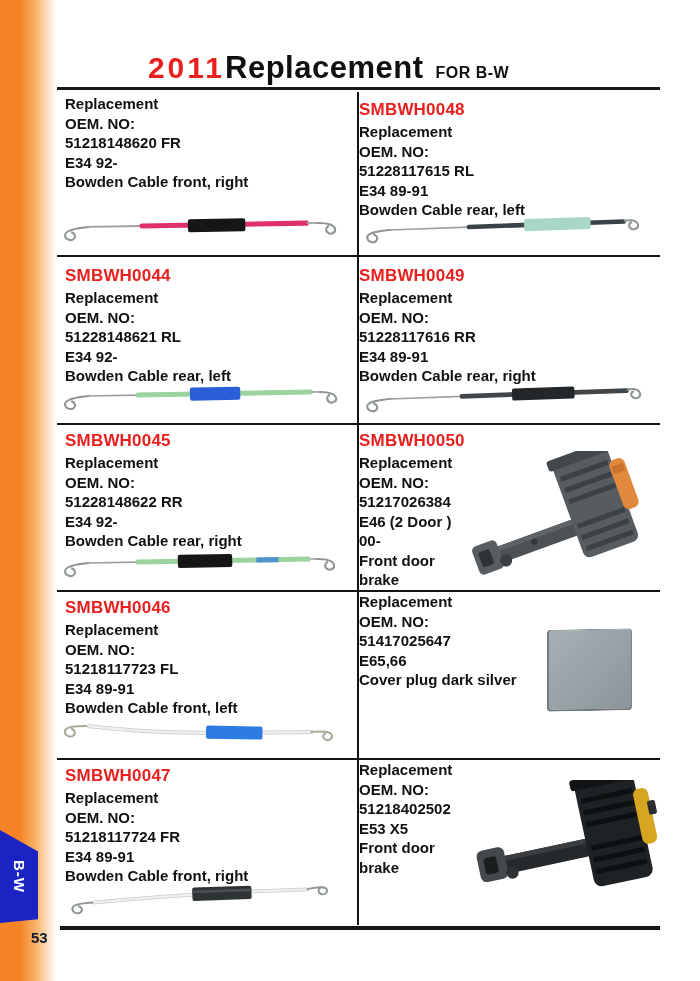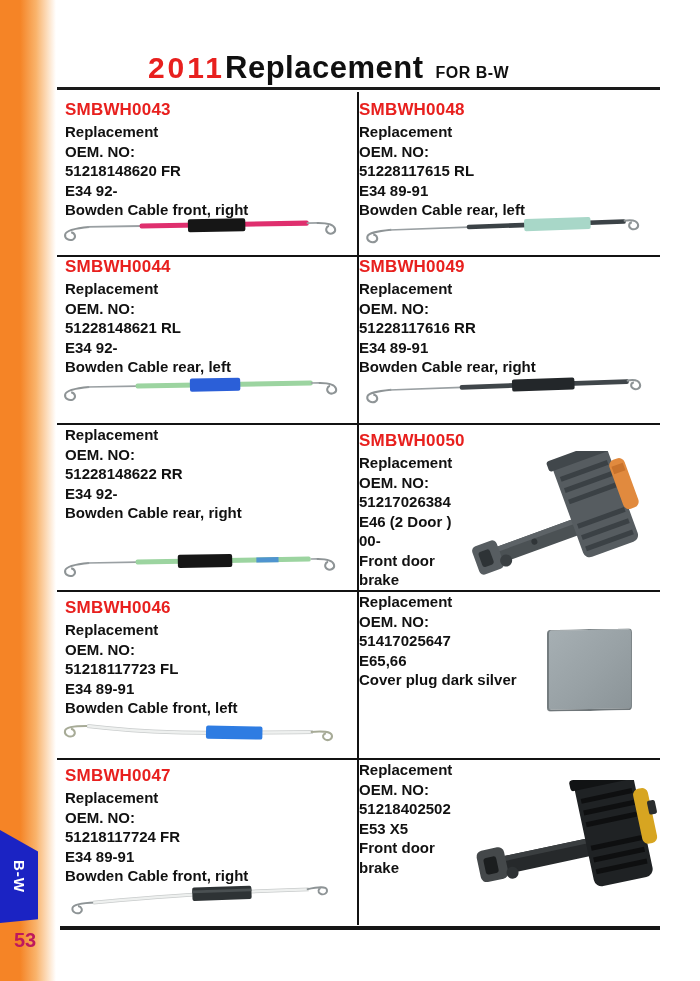--- a/index.html
+++ b/index.html
@@ -16,39 +16,39 @@
     position:absolute;left:0;top:830px;width:38px;height:93px;
     background:#1b23c3;
     clip-path:polygon(0 0,100% 23%,100% 96%,0 100%);
   }
   .side-tab span{
     position:absolute;left:-6px;top:38px;width:50px;text-align:center;
     color:#ffffff;font-weight:bold;font-size:15px;letter-spacing:1px;
     transform:rotate(90deg);
   }
   .page-number{
-    position:absolute;left:14px;top:929px;font-weight:bold;font-size:20px;color:#be185d;
+    position:absolute;left:31px;top:929px;font-weight:bold;font-size:15px;color:#0f172a;
   }
   
   .header{position:absolute;left:57px;top:0;width:603px;height:92px;}
   .header-row{position:absolute;left:0;top:50px;width:603px;display:flex;align-items:baseline;text-align:right;}
   .year{color:#e8201e;font-weight:bold;font-size:30px;letter-spacing:3px;width:168px;}
   .title{color:#101010;font-weight:bold;font-size:31px;letter-spacing:0.5px;}
   .subtitle{color:#101010;font-weight:bold;font-size:16px;margin-left:12px;letter-spacing:0.5px;}
   .header-rule{position:absolute;left:0;top:87px;width:603px;height:3px;background:#1a1a1a;}
   
   .grid{position:absolute;left:57px;top:92px;width:603px;height:833px;}
   .vline{position:absolute;left:300px;top:0;width:2px;height:833px;background:#131313;}
   .hline{position:absolute;left:0;width:603px;height:2px;background:#131313;}
   .hl1{top:163px}.hl2{top:331px}.hl3{top:498px}.hl4{top:666px}
   .bottom-rule{position:absolute;left:60px;top:926px;width:600px;height:4px;background:#161616;}
   .cell{position:absolute;width:298px;}
   .cell.colL{left:0;padding-left:8px;box-sizing:border-box;}
   .cell.colR{left:302px;box-sizing:border-box;width:301px;}
-  .r1{top:0;height:163px}.r2{top:157px;height:168px}.r3{top:331px;height:167px}
+  .r1{top:0;height:163px}.r2{top:166px;height:168px}.r3{top:331px;height:167px}
   .r4{top:498px;height:132px}.r5{top:666px;height:120px}
   .code{color:#e8201e;font-weight:bold;font-size:17px;margin-top:8px;letter-spacing:0.2px;}
   .lines{color:#111;font-weight:bold;font-size:15px;line-height:19.5px;white-space:pre-line;margin-top:2px;}
   
   .cable{position:absolute;left:2px;width:282px;height:42px;}
   .cable svg{width:100%;height:100%;}
   .img-0043{top:113px}.img-0048{top:113px}
   .img-0044{top:116px}.img-0049{top:116px}
   .img-0045{top:118px}.img-0046{top:120px}.img-0047{top:116px}
   .brake{position:absolute;}
@@ -82,21 +82,20 @@
   </div>
 
   <div class="grid">
     <div class="vline"></div>
     <div class="hline hl1"></div>
     <div class="hline hl2"></div>
     <div class="hline hl3"></div>
     <div class="hline hl4"></div>
 
     <div class="cell colL r1">
-      <div class="code">SMBWH0043</div>
       <div class="lines">Replacement
 OEM. NO:
 51218148620 FR
 E34 92-
 Bowden Cable front, right</div>
       <div class="cable img-0043">
         <svg viewBox="0 0 280 40">
             <g transform="rotate(-1 140 20)">
           <path d="M30 19 C16 20 7 22 6 26 C5 30 10 33 14 31 C17 29 16 25 12 24" stroke="#8e9496" stroke-width="2" fill="none"></path>
           <line x1="28" y1="19" x2="82" y2="19" stroke="#9aa0a3" stroke-width="1.8"></line>
@@ -164,20 +163,21 @@
           <line x1="28" y1="20" x2="100" y2="20" stroke="#9aa0a3" stroke-width="1.6"></line>
           <rect x="98" y="17.5" width="168" height="4.8" rx="2" fill="#40464a"></rect>
           <rect x="150" y="14" width="62" height="12" rx="2" fill="#23272a"></rect>
           <path d="M264 19 C271 18 276 19 277 23 C278 27 273 29 270 27 C267 25 268 21 271 21" stroke="#8e9496" stroke-width="2" fill="none"></path>
         </g>
           </svg>
       </div>
     </div>
 
     <div class="cell colL r3">
+      <div class="code">SMBWH0045</div>
       <div class="lines">Replacement
 OEM. NO:
 51228148622 RR
 E34 92-
 Bowden Cable rear, right</div>
       <div class="cable img-0045">
         <svg viewBox="0 0 280 40">
             <g transform="rotate(-1 140 20)">
           <path d="M30 19 C16 20 7 22 6 26 C5 30 10 33 14 31 C17 29 16 25 12 24" stroke="#8e9496" stroke-width="2" fill="none"></path>
           <line x1="28" y1="19" x2="78" y2="19" stroke="#9aa0a3" stroke-width="1.6"></line>

